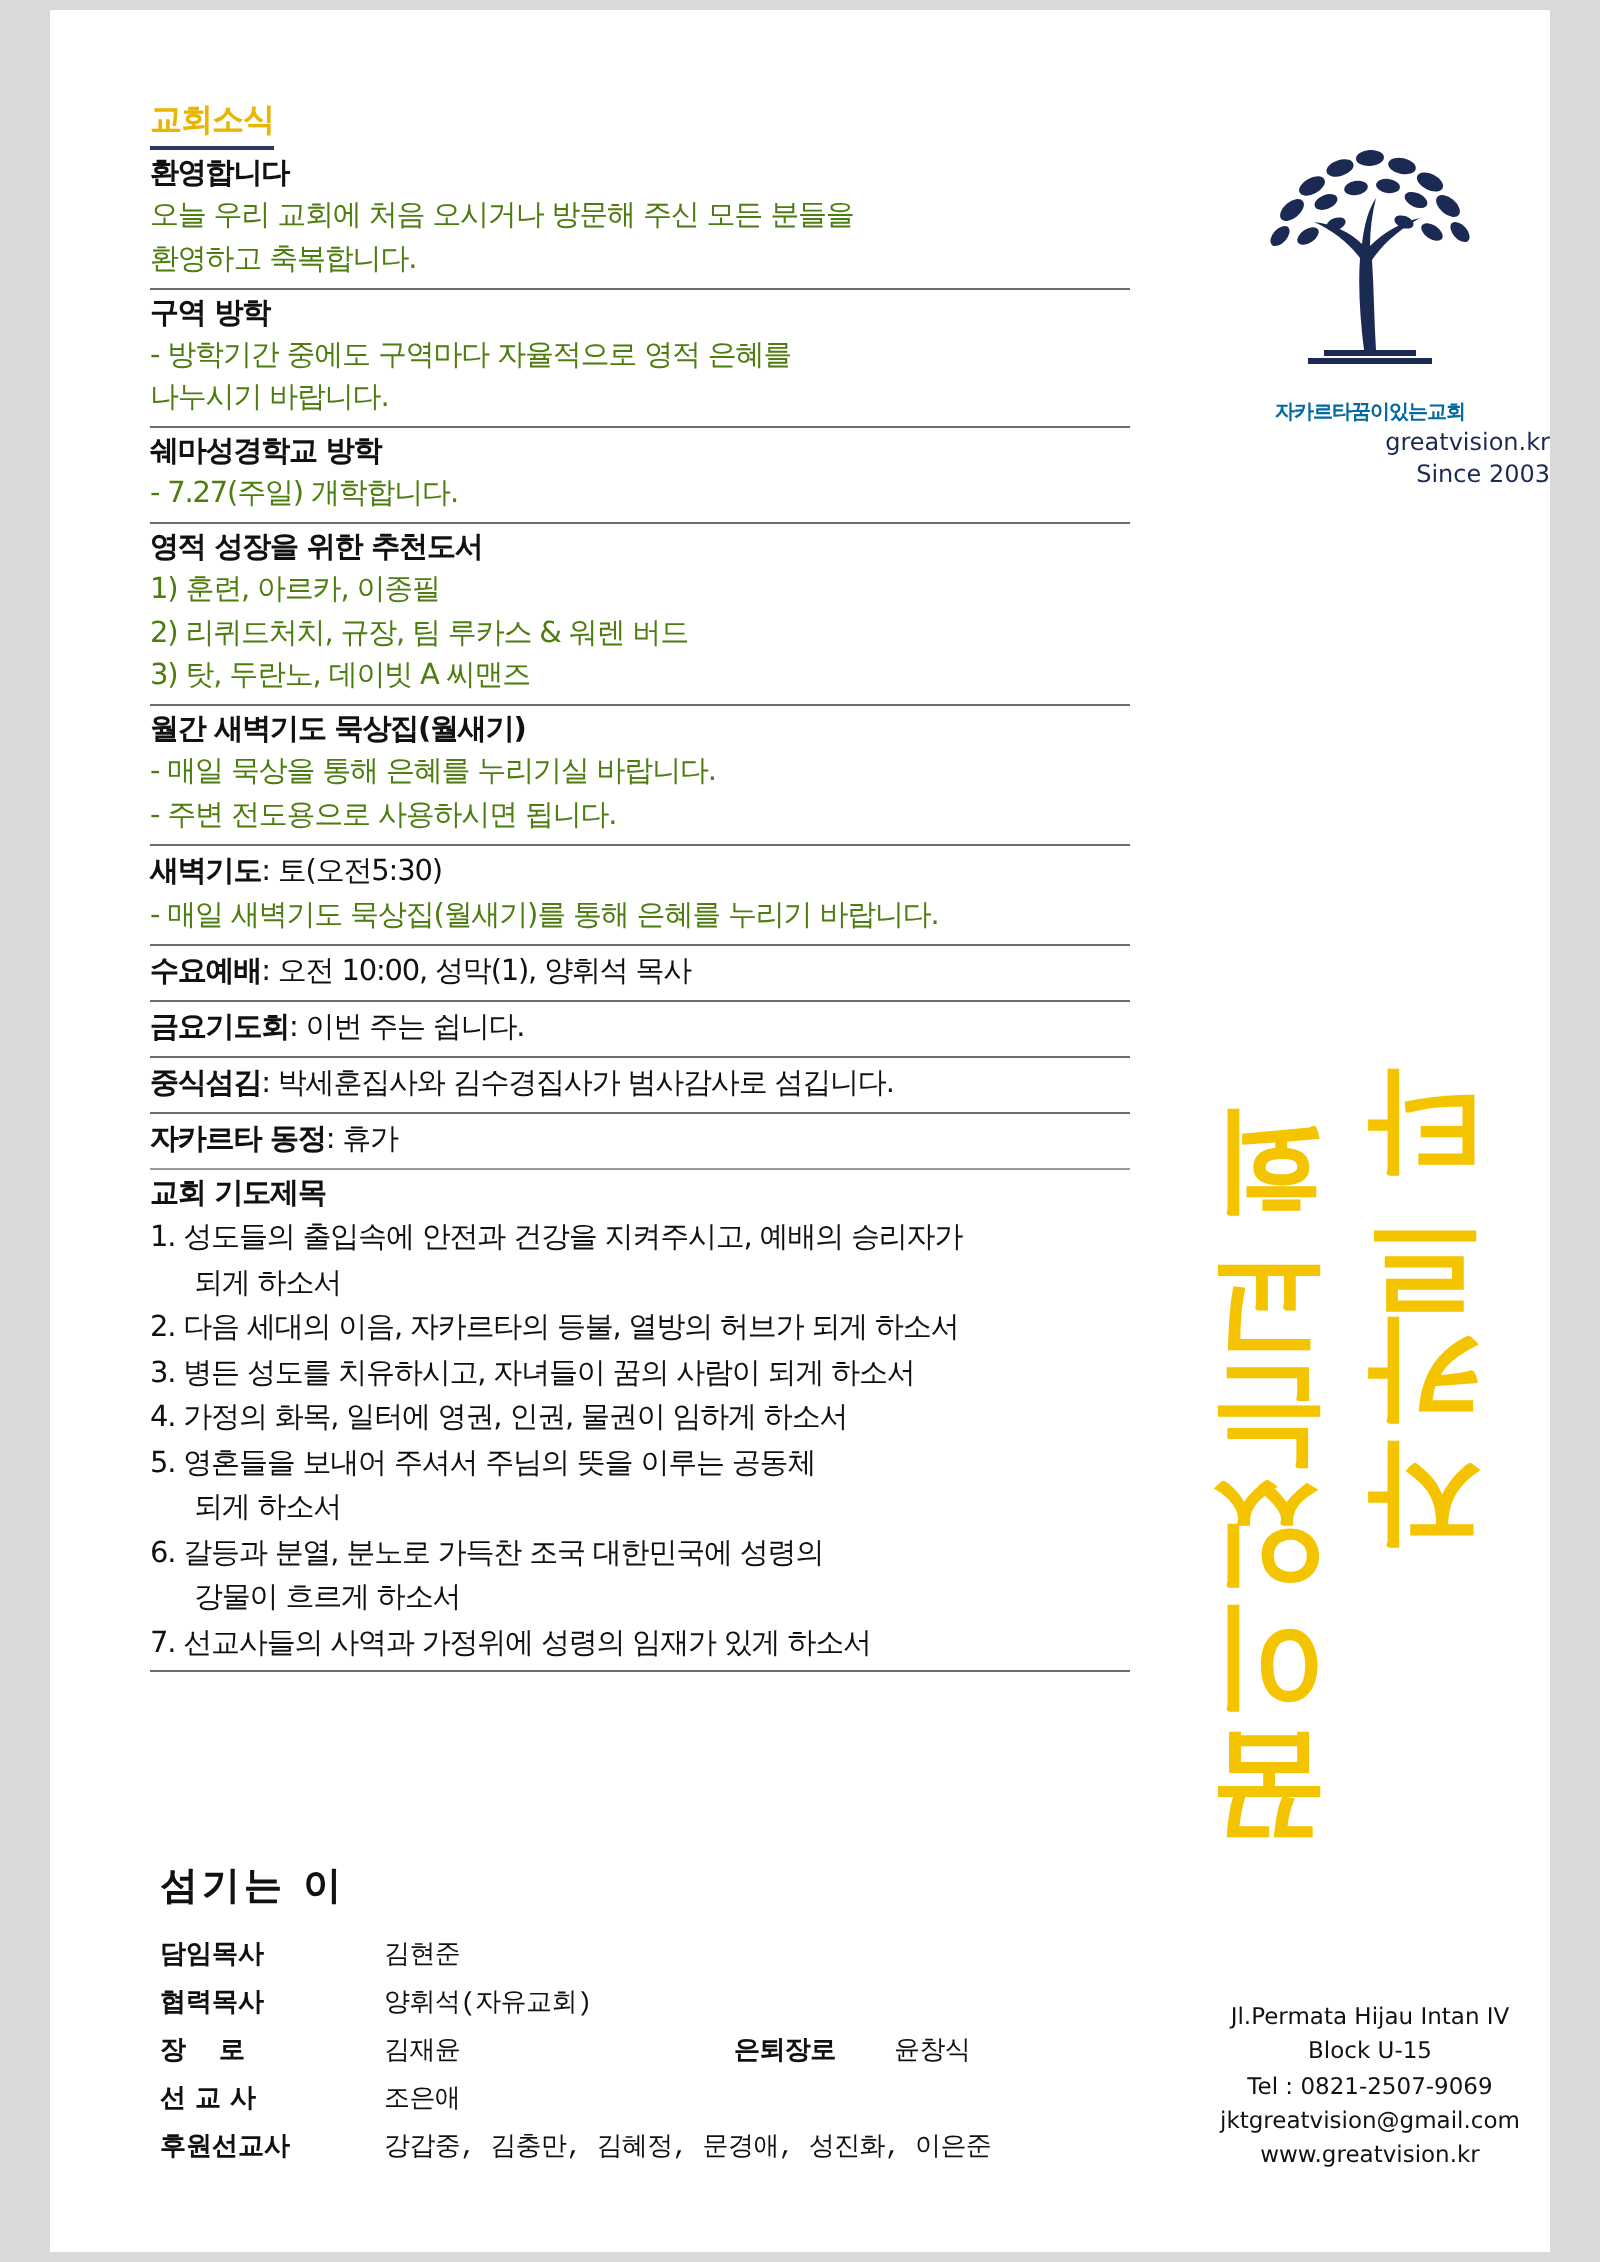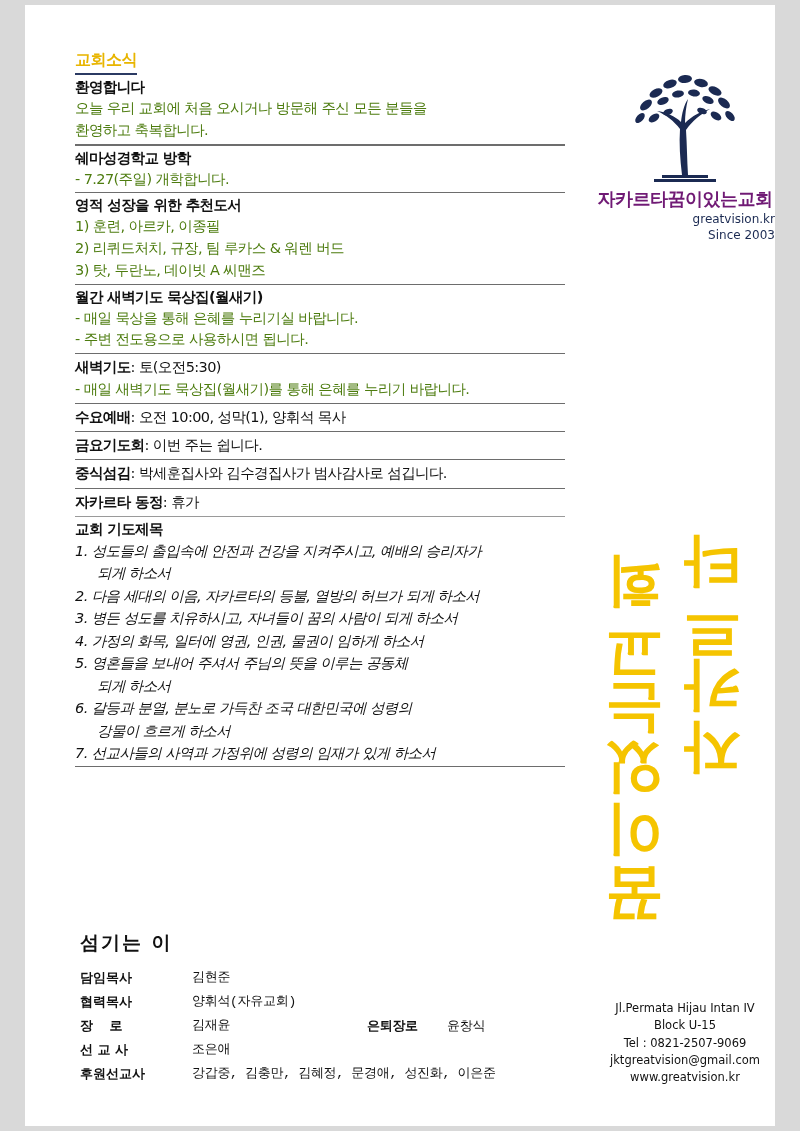--- a/index.html
+++ b/index.html
@@ -27,39 +27,39 @@
     letter-spacing:-.5px;
   }
   .hr{border:0;border-top:1px solid #6d6d6d;margin:0;}
   .hr-thin{border:0;border-top:1px solid #9a9a9a;margin:0;}
   .blk{padding:2px 0 2px 0;}
   .h{font-size:14.5px;font-weight:bold;color:#111;letter-spacing:-.6px;line-height:1.45;}
   .t{font-size:14.5px;color:#4d7c0f;letter-spacing:-.6px;line-height:1.5;}
   .row-line{font-size:14.5px;color:#111;letter-spacing:-.6px;line-height:1.6;}
   .row-line b{font-weight:bold;}
   .list{font-size:14.5px;color:#111;letter-spacing:-.6px;line-height:1.55;}
-  .list div{padding-left:0px;font-style:italic;}
+  .list div{padding-left:0px;}
   .pray div{padding-left:0;}
   .pray .cont{padding-left:22px;}
   
   .servants{
     position:absolute;left:55px;top:925px;width:500px;
   }
   .servants h3{
     margin:0 0 10px 0;font-size:19px;font-weight:bold;color:#111;letter-spacing:2px;
   }
   .srow{display:flex;font-size:13px;color:#111;line-height:1.85;letter-spacing:-.3px;}
   .srole{width:112px;font-weight:bold;letter-spacing:0px;}
   .srole.sp{letter-spacing:6px;}
   .sname{flex:0 0 175px;font-family:Liberation Mono, monospace;}
   .srole2{font-weight:bold;width:80px;}
   .sname2{}
   
   .logo{position:absolute;left:570px;top:58px;width:180px;text-align:center;}
-  .logo .cap1{font-size:18px;font-weight:bold;color:#701a75;letter-spacing:-.5px;margin-top:0;}
+  .logo .cap1{font-size:10px;font-weight:bold;color:#0369a1;letter-spacing:-.5px;margin-top:12px;}
   .logo .cap2{font-size:12px;color:#1b2a52;line-height:1.35;text-align:right;}
   .bigvert{
     position:absolute;left:560px;top:565px;width:200px;height:420px;
   }
   .bigvert span{
     position:absolute;
     color:#f5c400;
     font-weight:bold;
     font-size:58px;
     line-height:1;
@@ -86,20 +86,25 @@
 
     
     <div class="blk">
       <div class="h">환영합니다</div>
       <div class="t">오늘 우리 교회에 처음 오시거나 방문해 주신 모든 분들을</div>
       <div class="t">환영하고 축복합니다.</div>
     </div>
     <hr class="hr">
 
     
+    <div class="blk">
+      <div class="h">구역 방학</div>
+      <div class="t">- 방학기간 중에도 구역마다 자율적으로 영적 은혜를</div>
+      <div class="t">   나누시기 바랍니다.</div>
+    </div>
     <hr class="hr">
 
     
     <div class="blk">
       <div class="h">쉐마성경학교 방학</div>
       <div class="t">-  7.27(주일) 개학합니다.</div>
     </div>
     <hr class="hr">
 
     

